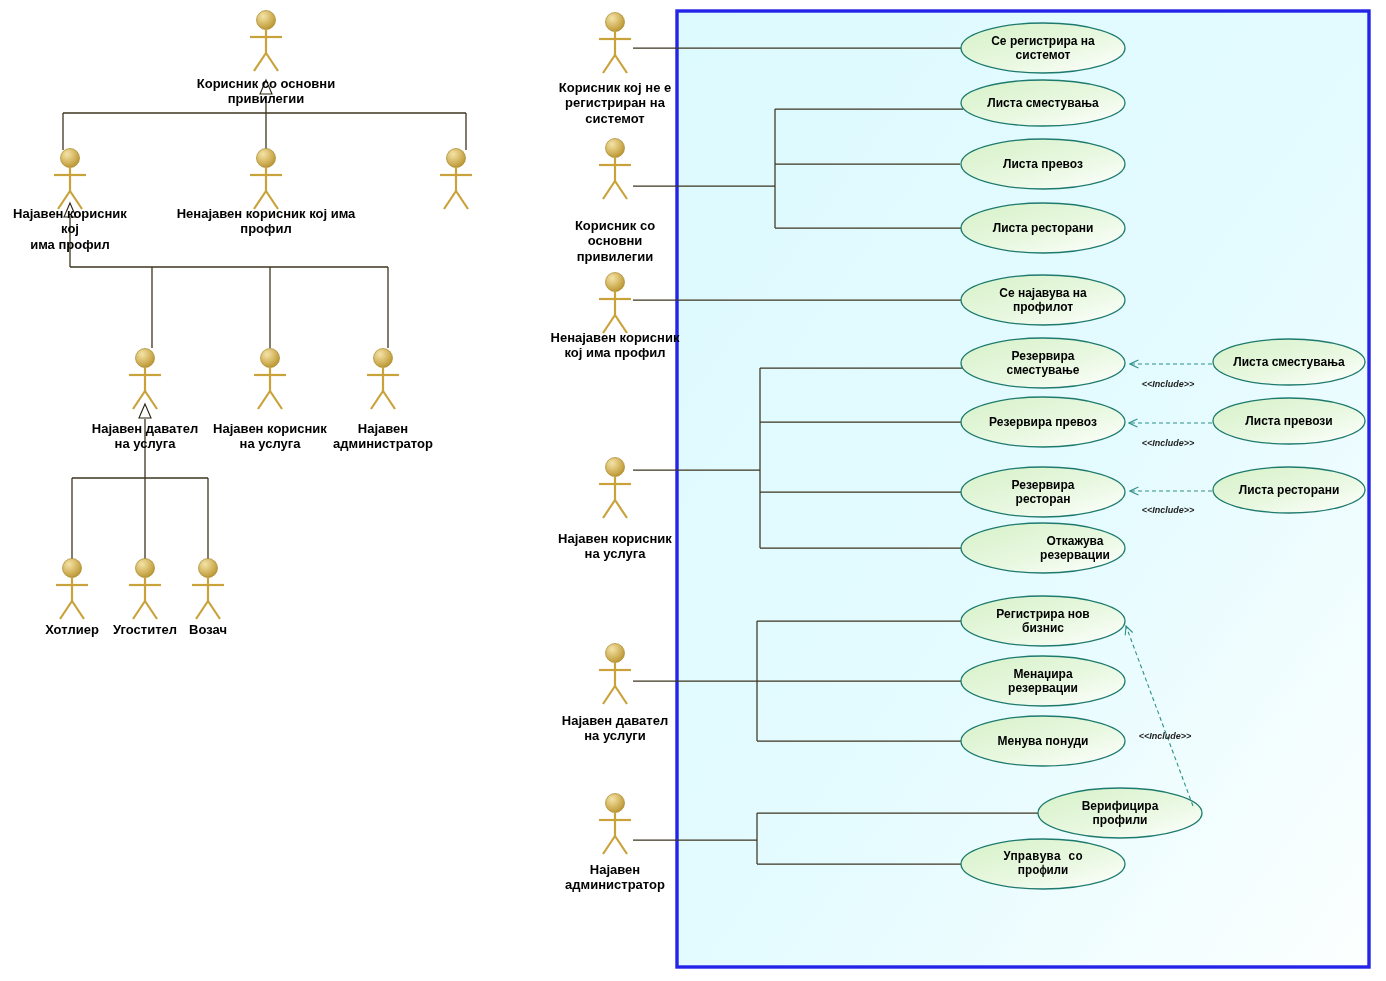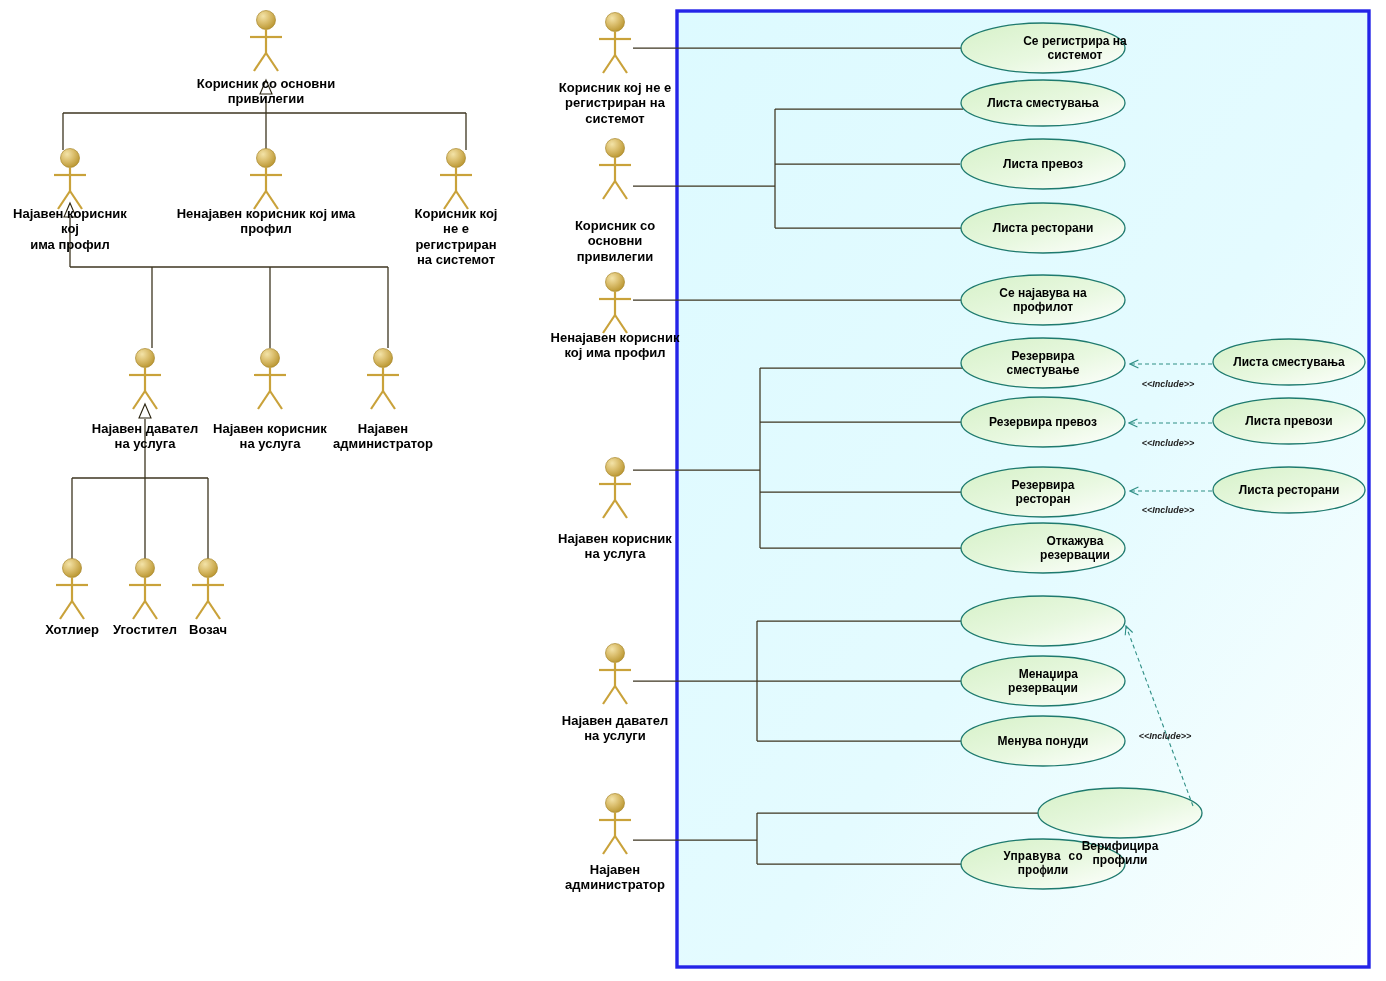--- a/index.html
+++ b/index.html
@@ -196,24 +196,20 @@
       <line x1="1212" y1="491" x2="1130" y2="491"></line>
       <line x1="1193" y1="806" x2="1126" y2="626"></line>
     </g>
   </svg>
 
   <div class="lbl actor-label" style="left:166px;top:76px;width:200px;">Корисник со основни привилегии</div>
 
   <div class="lbl actor-label" style="left:10px;top:206px;width:120px;">Најавен корисник кој
 има профил</div>
   <div class="lbl actor-label" style="left:156px;top:206px;width:220px;">Ненајавен корисник кој има профил</div>
-  <div class="lbl actor-label" style="left:401px;top:206px;width:110px;">Корисник кој
-не е
-регистриран
-на системот</div>
 
   <div class="lbl actor-label" style="left:85px;top:421px;width:120px;">Најавен давател
 на услуга</div>
   <div class="lbl actor-label" style="left:210px;top:421px;width:120px;">Најавен корисник
 на услуга</div>
   <div class="lbl actor-label" style="left:323px;top:421px;width:120px;">Најавен
 администратор</div>
 
   <div class="lbl actor-label" style="left:22px;top:622px;width:100px;">Хотлиер</div>
   <div class="lbl actor-label" style="left:95px;top:622px;width:100px;">Угостител</div>
@@ -227,38 +223,40 @@
 привилегии</div>
   <div class="lbl actor-label" style="left:545px;top:330px;width:140px;">Ненајавен корисник
 кој има профил</div>
   <div class="lbl actor-label" style="left:545px;top:531px;width:140px;">Најавен корисник
 на услуга</div>
   <div class="lbl actor-label" style="left:545px;top:713px;width:140px;">Најавен давател
 на услуги</div>
   <div class="lbl actor-label" style="left:545px;top:862px;width:140px;">Најавен
 администратор</div>
 
-  <div class="uc-text uc-label lbl" style="left:963px;top:30px;width:160px;height:36px;padding-left:32px;">Се регистрира на
+  <div class="uc-text uc-label lbl" style="left:963px;top:30px;width:160px;height:36px;">Се регистрира на
 системот</div>
   <div class="uc-text uc-label lbl" style="left:963px;top:93px;width:160px;height:20px;">Листа сместувања</div>
   <div class="uc-text uc-label lbl" style="left:963px;top:154px;width:160px;height:20px;">Листа превоз</div>
   <div class="uc-text uc-label lbl" style="left:963px;top:218px;width:160px;height:20px;">Листа ресторани</div>
   <div class="uc-text uc-label lbl" style="left:963px;top:282px;width:160px;height:36px;">Се најавува на
 профилот</div>
   <div class="uc-text uc-label lbl" style="left:963px;top:345px;width:160px;height:36px;">Резервира
 сместување</div>
   <div class="uc-text uc-label lbl" style="left:963px;top:412px;width:160px;height:20px;">Резервира превоз</div>
   <div class="uc-text uc-label lbl" style="left:963px;top:474px;width:160px;height:36px;">Резервира
 ресторан</div>
   <div class="uc-text uc-label lbl" style="left:995px;top:530px;width:160px;height:36px;">Откажува
 резервации</div>
-  <div class="uc-text uc-label lbl" style="left:963px;top:663px;width:160px;height:36px;text-align:right;">Менаџира
+  <div class="uc-text uc-label lbl" style="left:963px;top:603px;width:160px;height:36px;">Регистрира нов
+бизнис</div>
+  <div class="uc-text uc-label lbl" style="left:963px;top:663px;width:160px;height:36px;">Менаџира
 резервации</div>
   <div class="uc-text uc-label lbl" style="left:963px;top:731px;width:160px;height:20px;">Менува понуди</div>
-  <div class="uc-text uc-label lbl" style="left:1040px;top:795px;width:160px;height:36px;margin-top:40px;">Верифицира
+  <div class="uc-text uc-label lbl" style="left:1040px;top:795px;width:160px;height:36px;">Верифицира
 профили</div>
   <div class="uc-text uc-label lbl" style="left:963px;top:846px;width:160px;height:36px;font-family:Liberation Mono, monospace;">Управува со
 профили</div>
 
   <div class="uc-text uc-label lbl" style="left:1213px;top:352px;width:152px;height:20px;">Листа сместувања</div>
   <div class="uc-text uc-label lbl" style="left:1213px;top:411px;width:152px;height:20px;">Листа превози</div>
   <div class="uc-text uc-label lbl" style="left:1213px;top:480px;width:152px;height:20px;">Листа ресторани</div>
 
   <div class="lbl inc-label" style="left:1123px;top:379px;width:90px;">&lt;&lt;Include&gt;&gt;</div>
   <div class="lbl inc-label" style="left:1123px;top:438px;width:90px;">&lt;&lt;Include&gt;&gt;</div>

